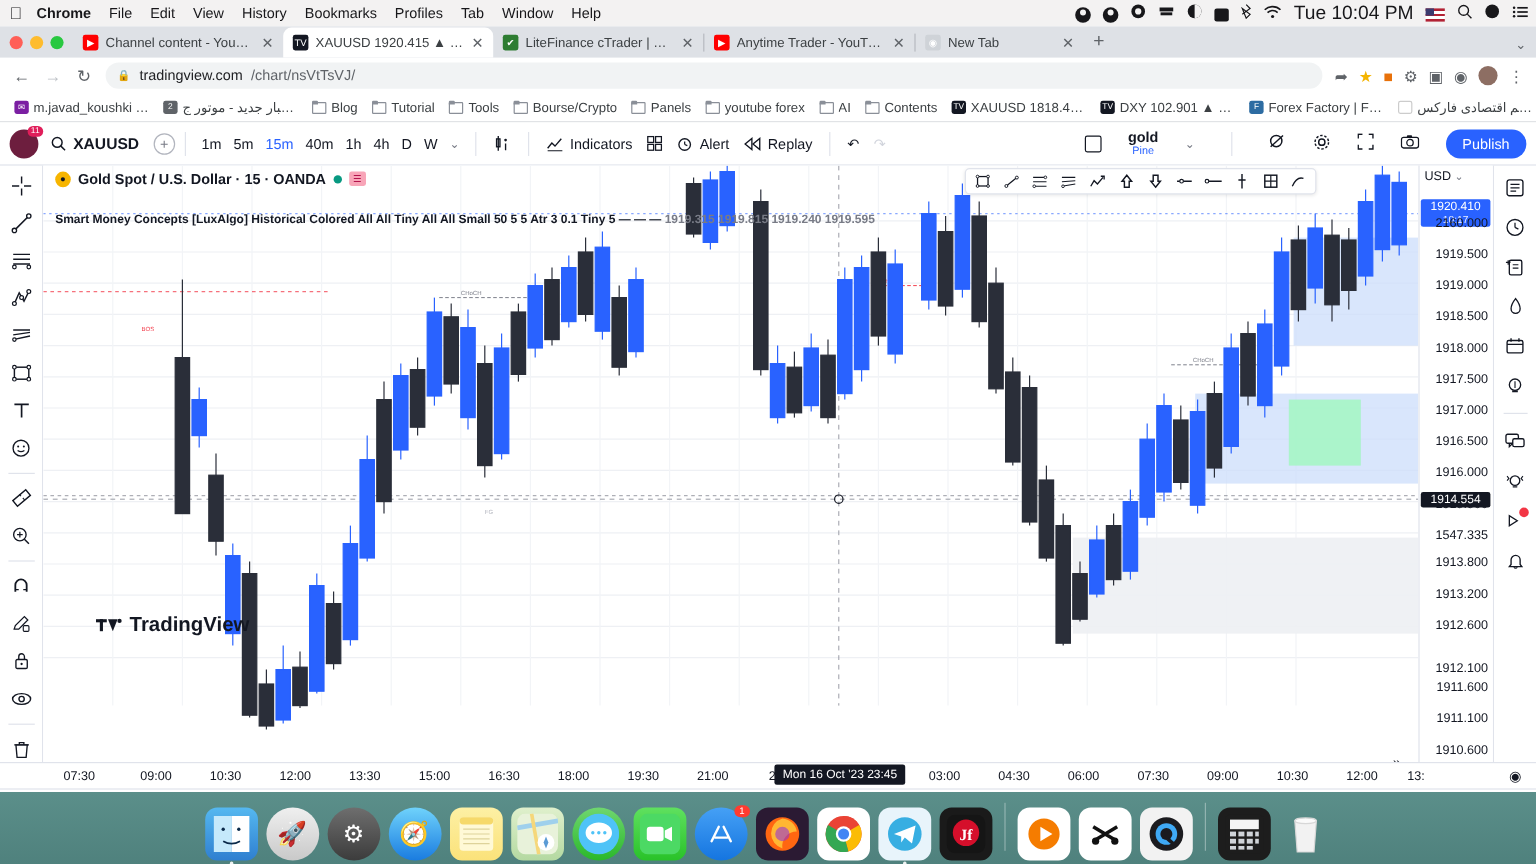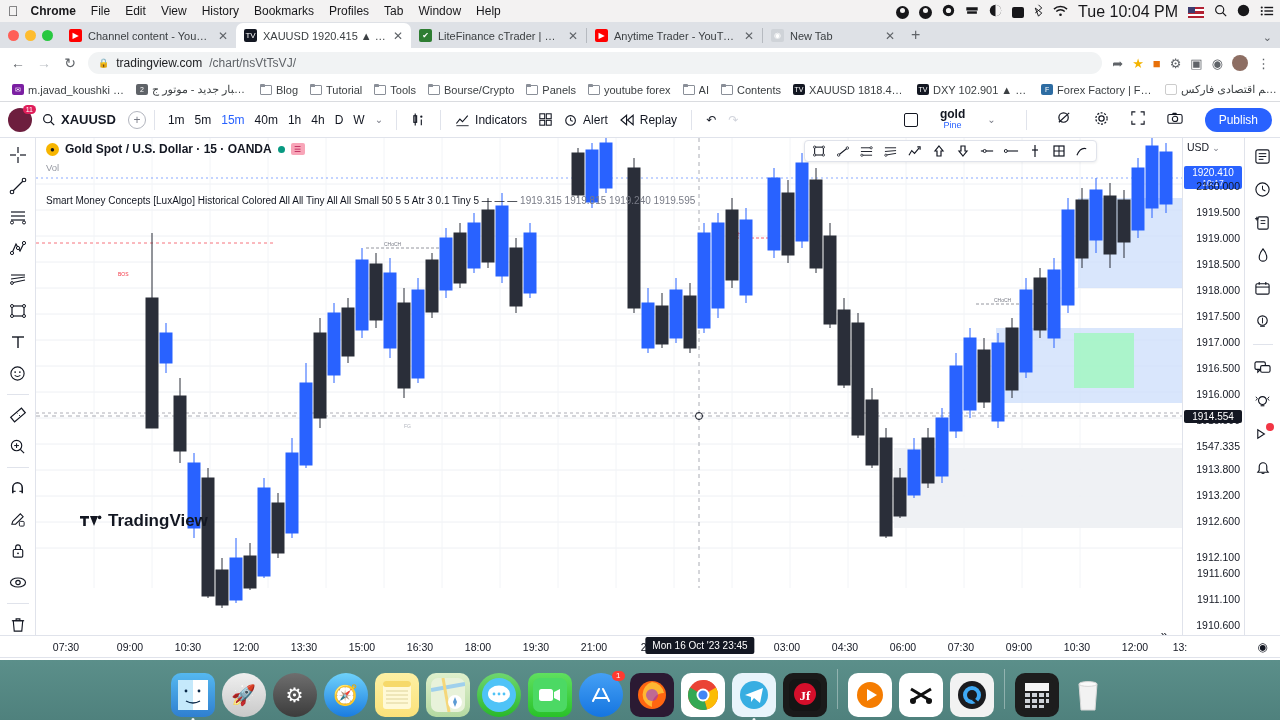--- a/index.html
+++ b/index.html
@@ -136,21 +136,21 @@
   .leg-eye { background:#f8a5b8; width:14px;height:12px;border-radius:2px;
     display:flex;align-items:center;justify-content:center;font-size:8px;color:#b3144d;}
   .ohlc { color:#089981; font-size:11px; margin-left:6px; }
   .ohlc span { margin-right:5px; }
   .leg-row2 { display:flex; gap:6px; margin-top:5px; align-items:center;}
   .chip { border-radius:3px; padding:1px 5px; font-size:10.5px; border:1px solid; }
   .chip-red { color:#f23645; border-color:#f7a6ad; }
   .chip-blue { color:#2962ff; border-color:#a7bdfa; }
   .chip-plain { color:#131722; border:none; font-size:10px;}
   .leg-vol { margin-top:6px; font-size:9.5px; color:#9598a1; }
-  .leg-row3 { margin-top:22px; font-size:10px; color:#131722; white-space:nowrap; }
+  .leg-row3 { margin-top:22px; font-size:10px; color:#131722; white-space:nowrap;font-weight:bold; }
   .leg-row3 .dimv { color:#787b86; }
 
   .float-tools {
     position:absolute; left:768px; top:2px; z-index:40; height:22px;
     background:#fff; border:1px solid #e0e3eb; border-radius:4px;
     display:flex; align-items:center; padding: 0 3px; gap: 3px;
     box-shadow: 0 1px 3px rgba(0,0,0,.08);
   }
   .ftool { width:21px;height:18px; display:flex;align-items:center;justify-content:center; color:#131722;}
 
@@ -979,21 +979,20 @@
         </g>
       </svg>
 
       <div class="chart-legend">
         <div class="leg-row1">
           <span class="leg-gold">●</span>
           <span class="leg-title">Gold Spot / U.S. Dollar · 15 · OANDA</span>
           <span class="leg-dot"></span>
           <span class="leg-eye">☰</span>
         </div>
-        <div class="leg-vol">Vol</div>
         <div class="leg-row3">
           <span>Smart Money Concepts [LuxAlgo]  Historical Colored All All Tiny All All Small 50 5 5 Atr 3 0.1 Tiny 5 — — —</span>
           <span class="dimv">1919.315  1919.815  1919.240  1919.595</span>
         </div>
       </div>
 
       <div class="float-tools">
         <div class="ftool">
             <svg width="14" height="13" viewBox="0 0 16 14">
               <rect x="3" y="2" width="10" height="9" stroke="#131722" fill="none" stroke-width="1.2"></rect>

